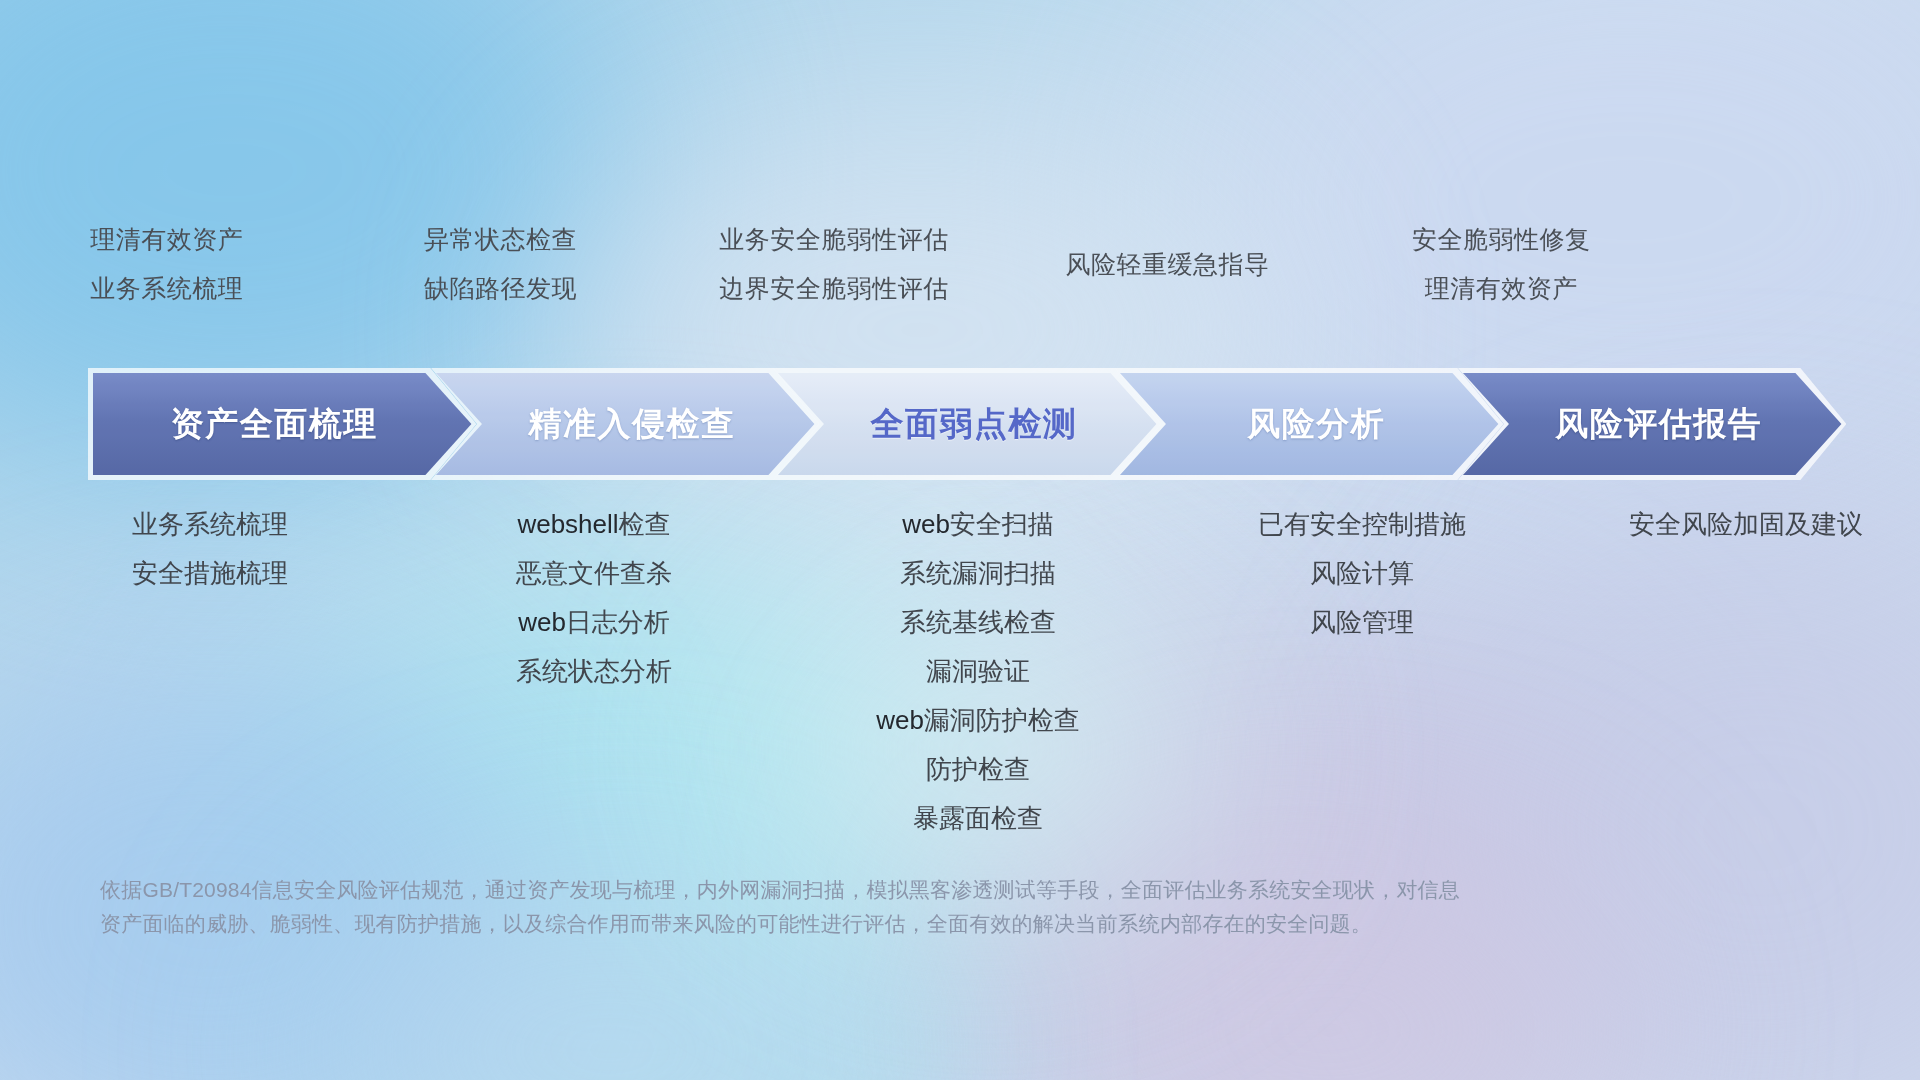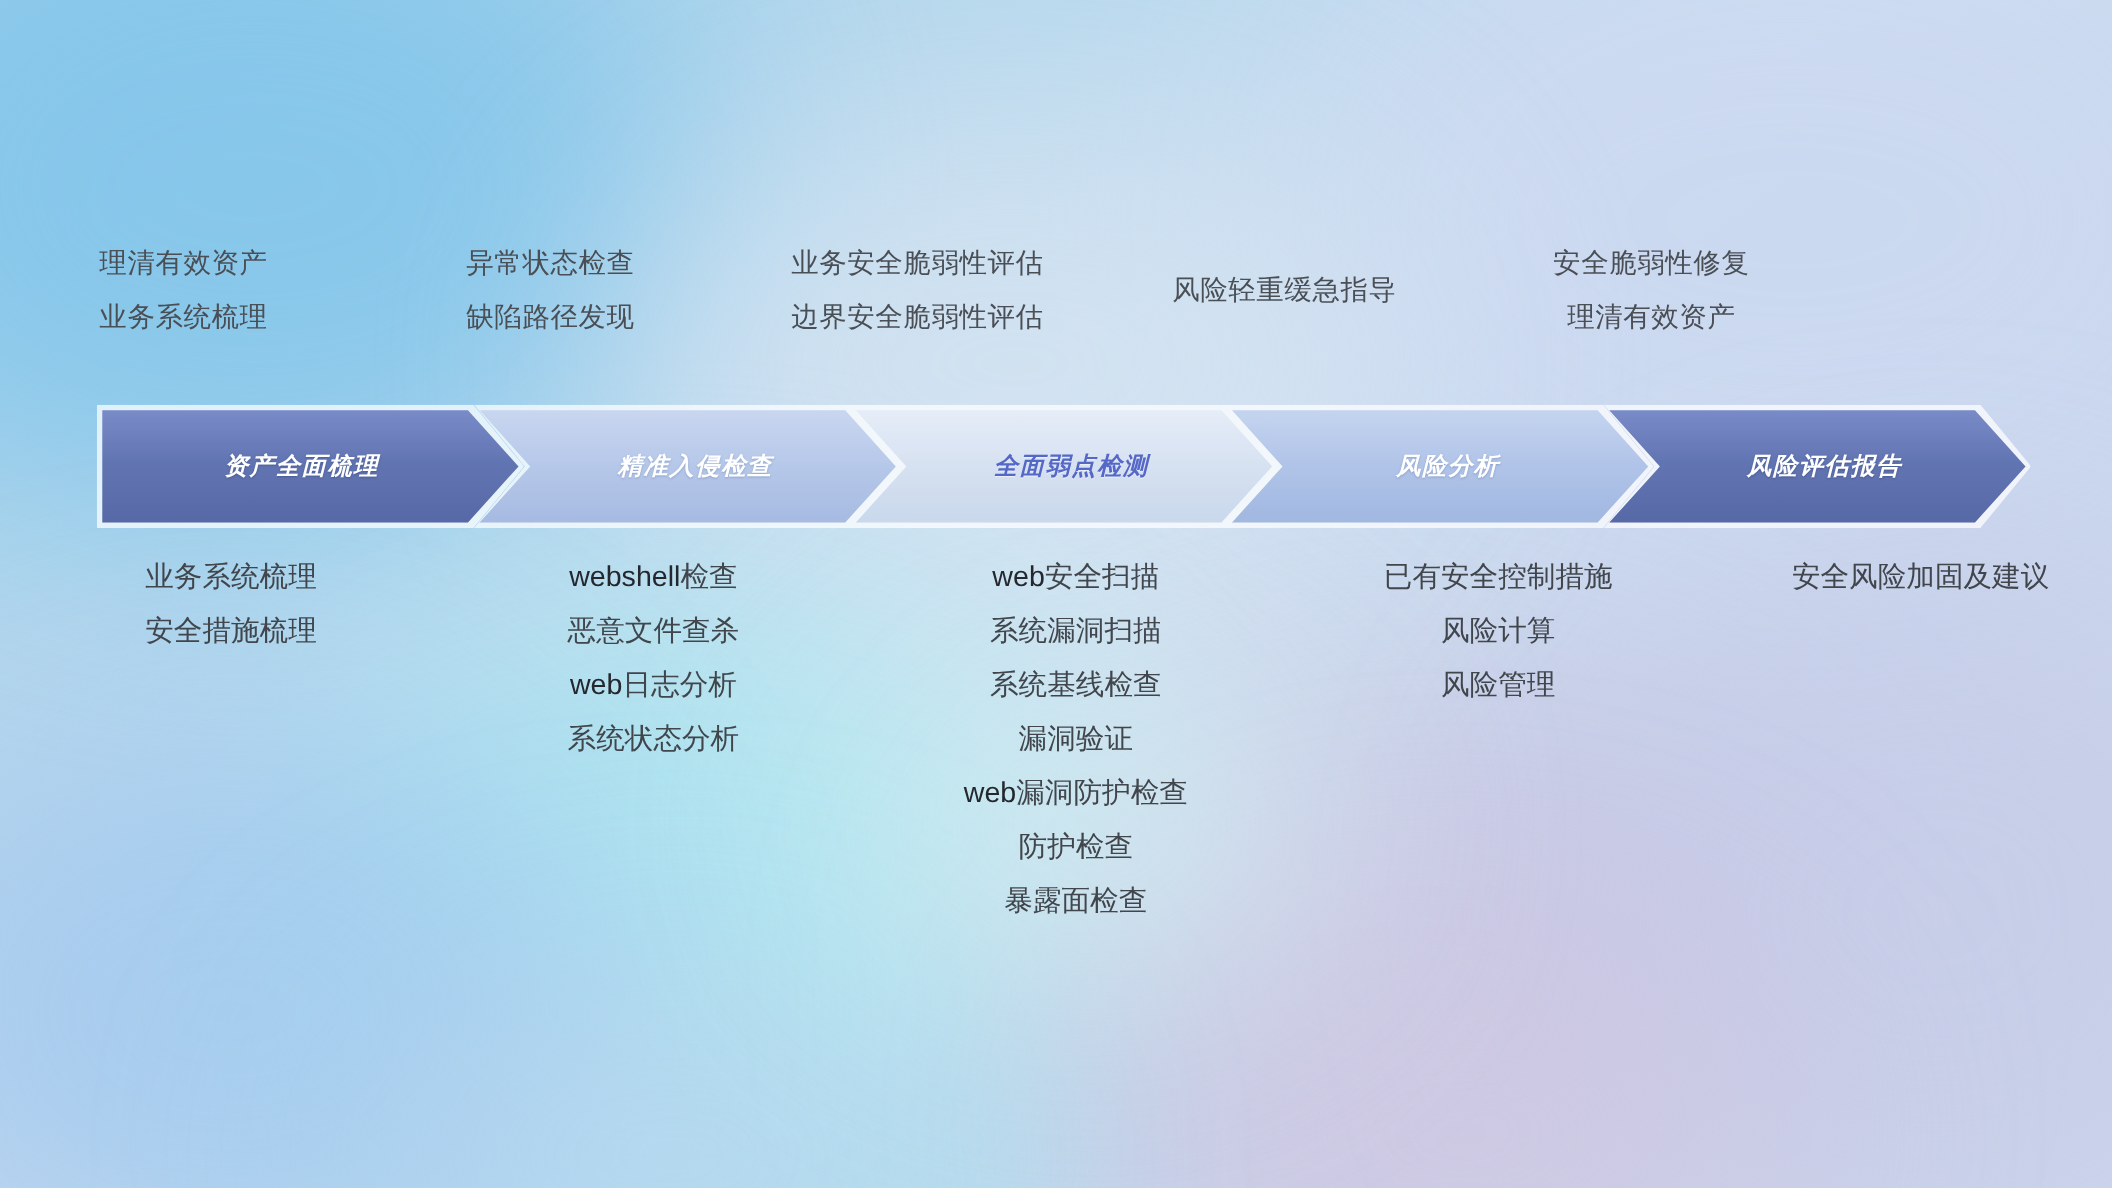--- a/index.html
+++ b/index.html
@@ -90,25 +90,24 @@
     align-items: center;
     justify-content: center;
   }
   .chev .chev-shape {
     position: absolute;
     inset: 0;
   }
   .chev .chev-label {
     position: relative;
     z-index: 3;
-    font-size: 22px;
+    font-size: 33px;
     font-weight: bold;
     letter-spacing: 1.5px;
     white-space: nowrap;
-    font-style: italic;
   }
   .chev.dark .chev-label {
     color: #ffffff;
     text-shadow: 0 1px 2px rgba(40,60,110,.45);
   }
   .chev.light .chev-label {
     color: #ffffff;
     text-shadow: 0 1px 2px rgba(70,95,150,.35);
   }
   .chev.accent .chev-label {
@@ -297,14 +296,18 @@
       <div class="bot-col">
         <div class="line">已有安全控制措施</div>
         <div class="line">风险计算</div>
         <div class="line">风险管理</div>
       </div>
       <div class="bot-col">
         <div class="line">安全风险加固及建议</div>
       </div>
     </div>
 
+  <div id="footer">
+    <div class="fline">依据GB/T20984信息安全风险评估规范，通过资产发现与梳理，内外网漏洞扫描，模拟黑客渗透测试等手段，全面评估业务系统安全现状，对信息</div>
+    <div class="fline">资产面临的威胁、脆弱性、现有防护措施，以及综合作用而带来风险的可能性进行评估，全面有效的解决当前系统内部存在的安全问题。</div>
+  </div>
 
 </div>
 
 </body></html>

